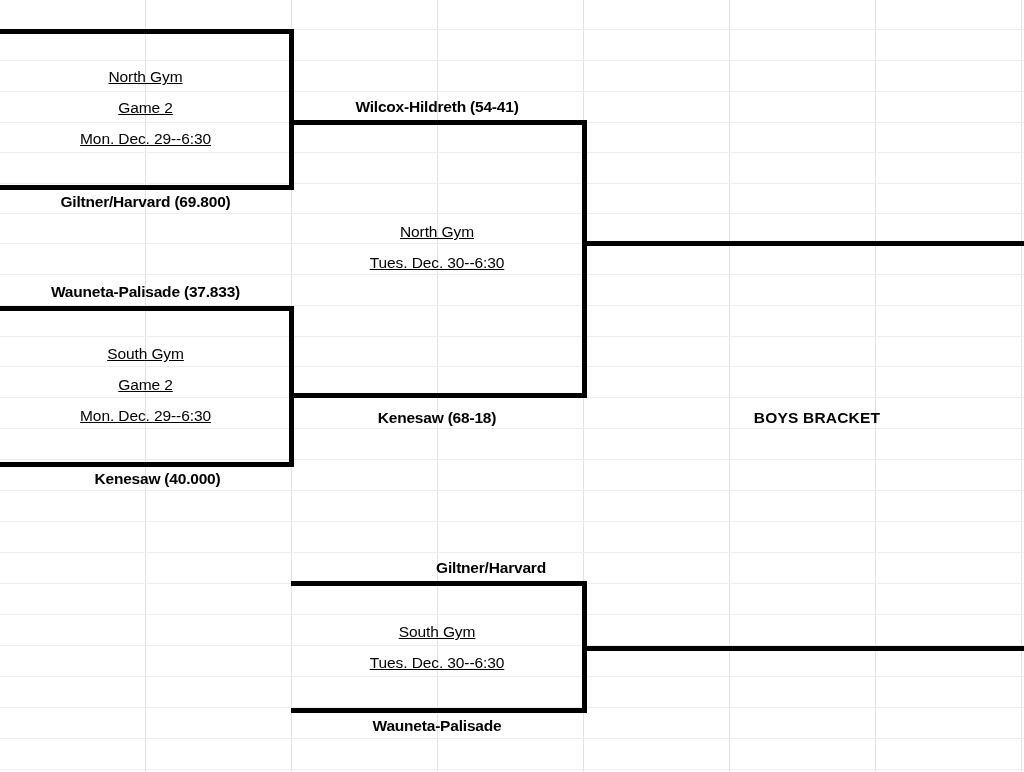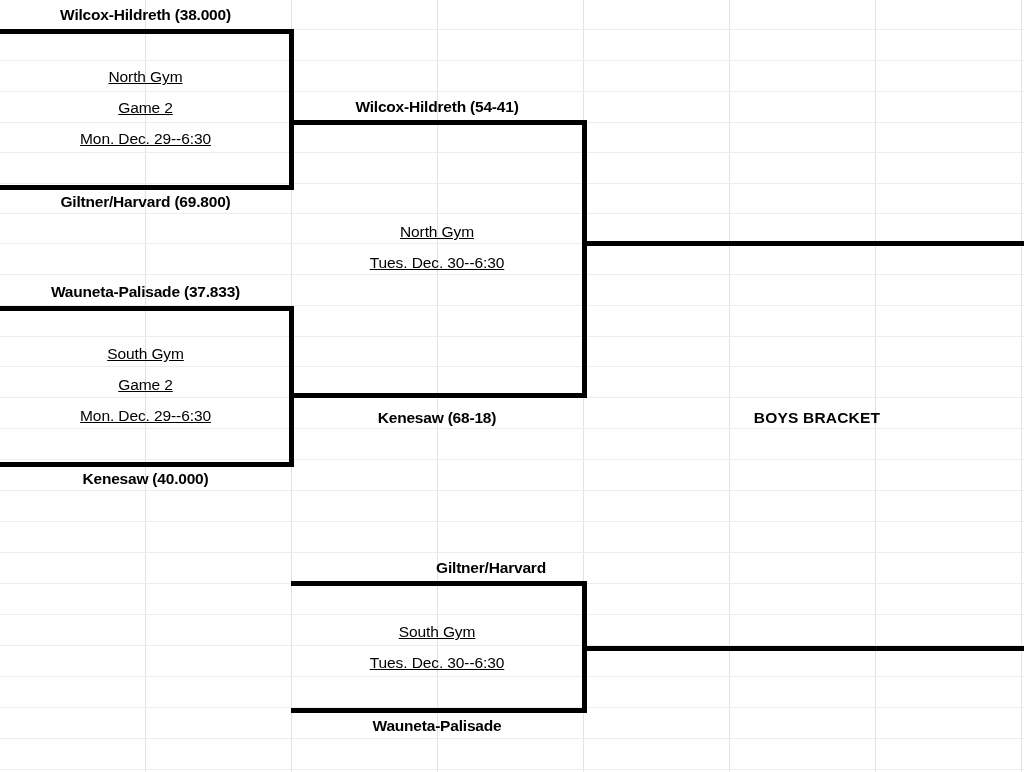--- a/index.html
+++ b/index.html
@@ -116,35 +116,34 @@
     <div class="gridline-h" style="top:676px"></div>
     <div class="gridline-h" style="top:707px"></div>
     <div class="gridline-h" style="top:738px"></div>
     <div class="gridline-h" style="top:769px"></div>
   </div>
 
   <div class="stroke-h" style="left:0px; top:29px; width:294px;"></div>
   <div class="stroke-v" style="left:289px; top:29px; height:161px;"></div>
   <div class="stroke-h" style="left:0px; top:185px; width:294px;"></div>
 
-  <div class="cell-text team-label" style="left:0px; top:0px; width:291px; height:29px;">Wilcox-Hildreth (38.000)</div>
   <div class="cell-text info-label" style="left:0px; top:62px; width:291px; height:30px;">North Gym</div>
   <div class="cell-text info-label" style="left:0px; top:93px; width:291px; height:30px;">Game 2</div>
   <div class="cell-text info-label" style="left:0px; top:124px; width:291px; height:30px;">Mon. Dec. 29--6:30</div>
   <div class="cell-text team-label" style="left:0px; top:187px; width:291px; height:30px;">Giltner/Harvard (69.800)</div>
 
   <div class="stroke-h" style="left:0px; top:306px; width:294px;"></div>
   <div class="stroke-v" style="left:289px; top:306px; height:161px;"></div>
   <div class="stroke-h" style="left:0px; top:462px; width:294px;"></div>
 
   <div class="cell-text team-label" style="left:0px; top:277px; width:291px; height:29px;">Wauneta-Palisade (37.833)</div>
   <div class="cell-text info-label" style="left:0px; top:339px; width:291px; height:30px;">South Gym</div>
   <div class="cell-text info-label" style="left:0px; top:370px; width:291px; height:30px;">Game 2</div>
   <div class="cell-text info-label" style="left:0px; top:401px; width:291px; height:30px;">Mon. Dec. 29--6:30</div>
-  <div class="cell-text team-label" style="left:0px; top:464px; width:291px; height:30px;">Kenesaw (40.000)</div>
+  <div class="cell-text team-label" style="left:0px; top:464px; width:291px; height:30px;padding-left:12px;">Kenesaw (40.000)</div>
 
   <div class="stroke-h" style="left:291px; top:120px; width:296px;"></div>
   <div class="stroke-v" style="left:582px; top:120px; height:277px;"></div>
   <div class="stroke-h" style="left:291px; top:393px; width:296px;"></div>
 
   <div class="cell-text team-label" style="left:291px; top:92px; width:292px; height:29px;">Wilcox-Hildreth (54-41)</div>
   <div class="cell-text info-label" style="left:291px; top:217px; width:292px; height:30px;">North Gym</div>
   <div class="cell-text info-label" style="left:291px; top:248px; width:292px; height:30px;">Tues. Dec. 30--6:30</div>
   <div class="cell-text team-label" style="left:291px; top:403px; width:292px; height:30px;">Kenesaw (68-18)</div>
 

